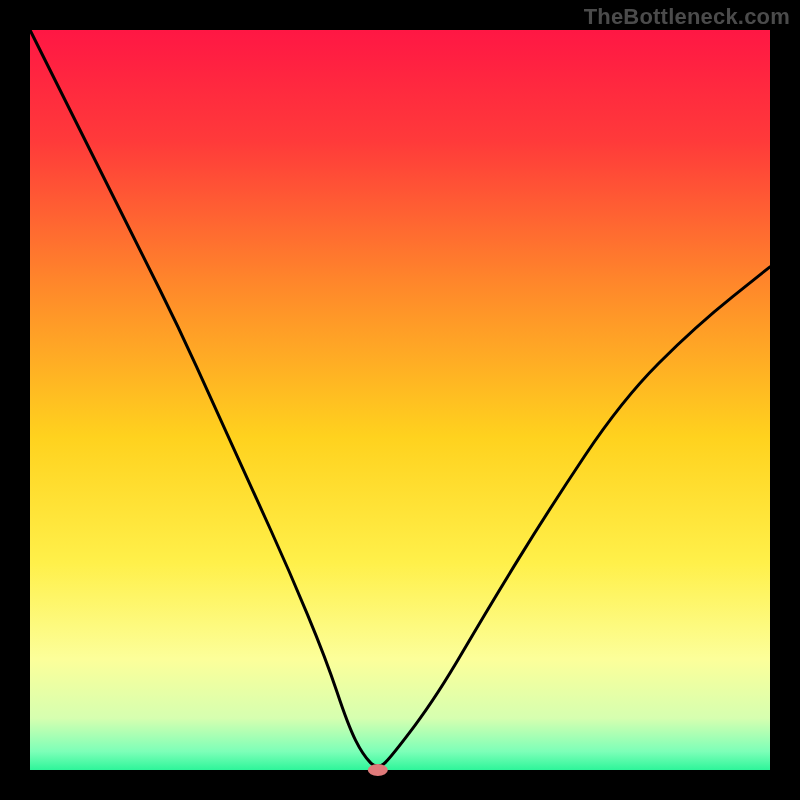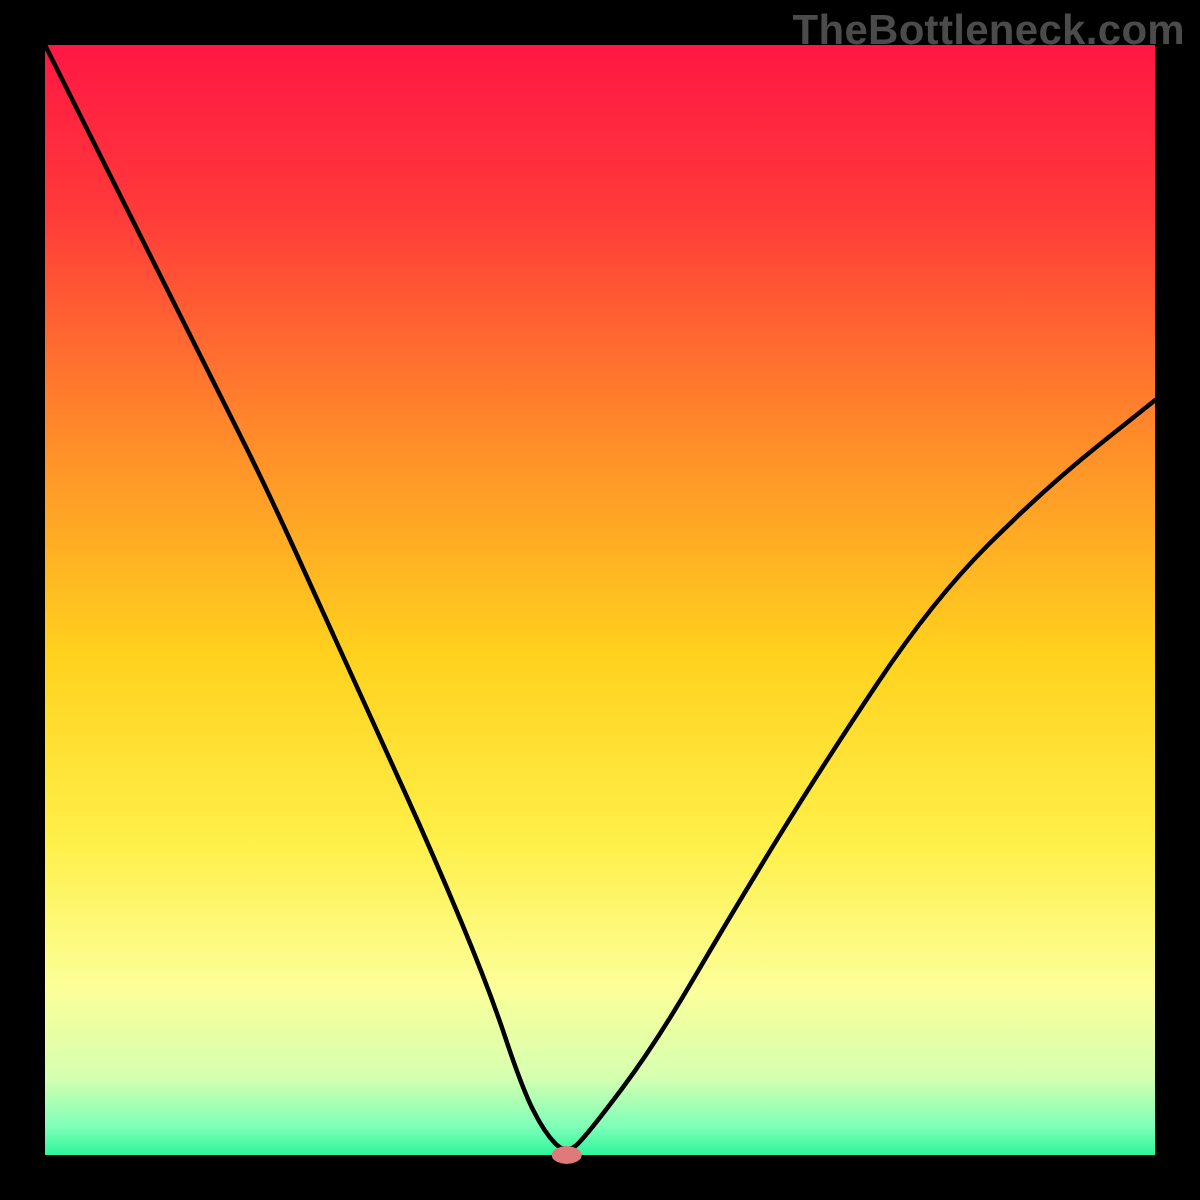--- a/index.html
+++ b/index.html
@@ -17,21 +17,21 @@
     left: 0;
     width: 800px;
     height: 800px;
     background: #000;
   }
   .watermark {
     position: absolute;
     top: 4px;
     right: 10px;
     color: #4b4b4b;
-    font-size: 28px;
+    font-size: 22px;
     font-weight: 700;
     letter-spacing: 0.2px;
     user-select: none;
   }
   svg {
     position: absolute;
     top: 0;
     left: 0;
   }
 </style>

